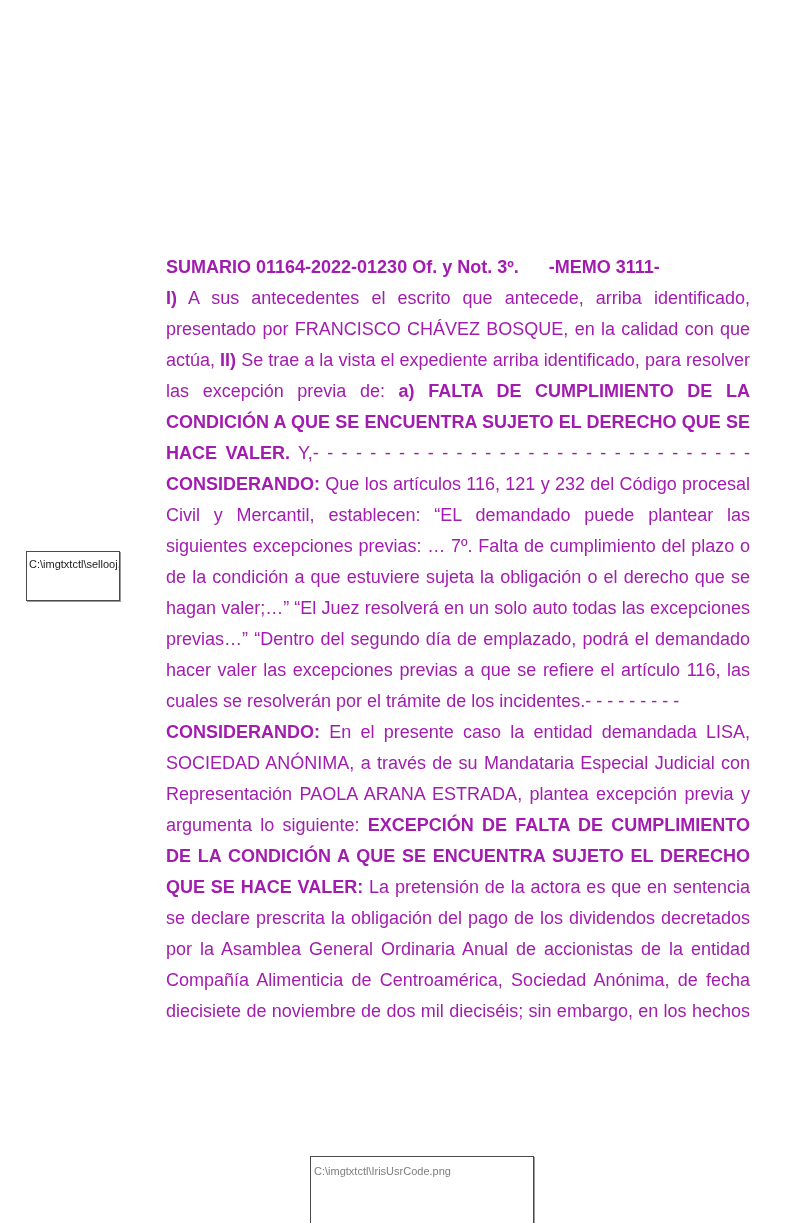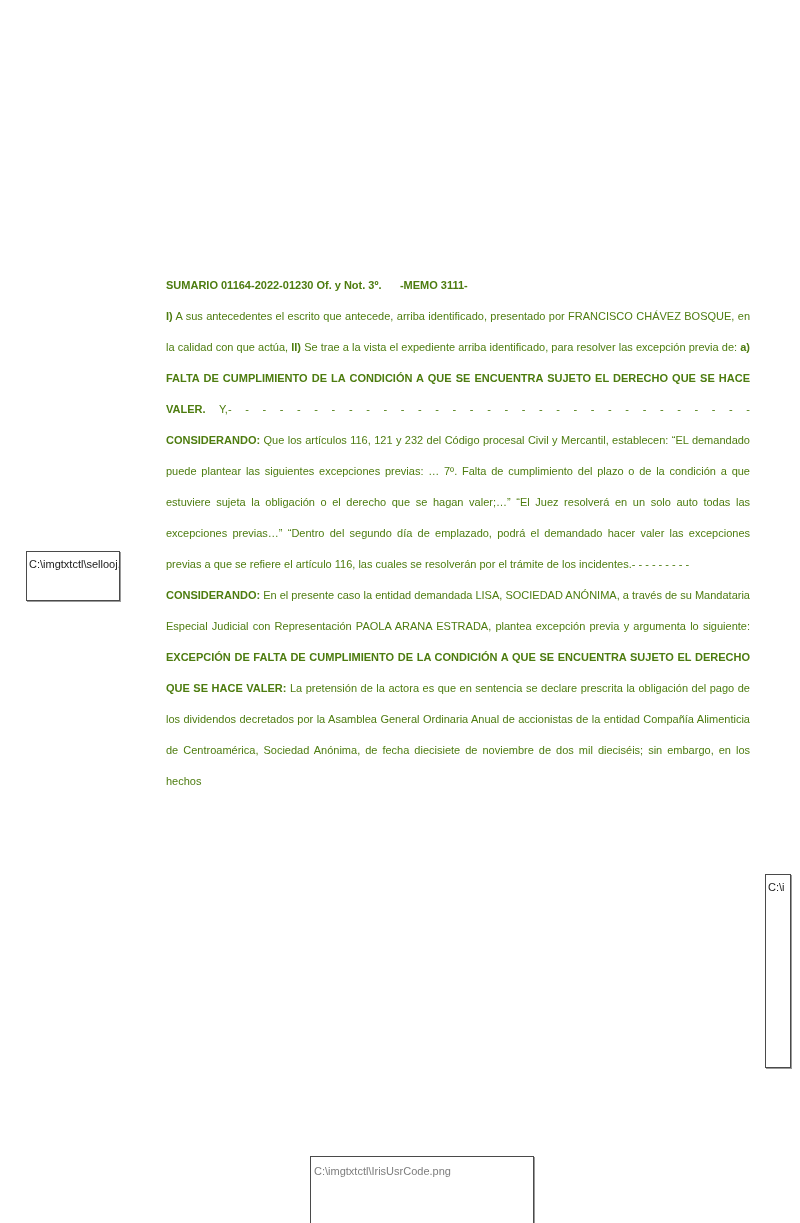--- a/index.html
+++ b/index.html
@@ -21,24 +21,24 @@
     position: absolute;
     left: 0;
     top: 0;
     width: 800px;
     height: 1223px;
   }
 
   #text-column {
     position: absolute;
     left: 166px;
-    top: 270px;
+    top: 252px;
     width: 584px;
-    color: #4d7c0f;
-    font-size: 11px;
+    color: #a21caf;
+    font-size: 18px;
     line-height: 31px;
     text-align: justify;
     text-justify: inter-word;
   }
 
   #text-column p {
     margin: 0 0 0 0;
     text-align: justify;
   }
 
@@ -131,21 +131,18 @@
     <p class="justify-all">
       <b>CONSIDERANDO:</b><span> En el presente caso la entidad demandada LISA, SOCIEDAD ANÓNIMA, a través de su Mandataria Especial Judicial con Representación PAOLA ARANA ESTRADA, plantea excepción previa y argumenta lo siguiente: </span><b>EXCEPCIÓN DE FALTA DE CUMPLIMIENTO DE LA CONDICIÓN A QUE SE ENCUENTRA SUJETO EL DERECHO QUE SE HACE VALER:</b><span> La pretensión de la actora es que en sentencia se declare prescrita la obligación del pago de los dividendos decretados por la Asamblea General Ordinaria Anual de accionistas de la entidad Compañía Alimenticia de Centroamérica, Sociedad Anónima, de fecha diecisiete de noviembre de dos mil dieciséis; sin embargo, en los hechos</span>
     </p>
 
   </div>
 
   <div class="broken-img" id="broken-img-left">
     <span class="path-text">C:\imgtxtctl\sellooj.p</span>
   </div>
 
-  <div class="broken-img" id="broken-img-right">
-    <span class="path-text">C:\i</span>
-  </div>
 
   <div class="broken-img" id="broken-img-bottom">
     <span class="path-text">C:\imgtxtctl\IrisUsrCode.png</span>
   </div>
 
 </div>
 
 </body></html>

